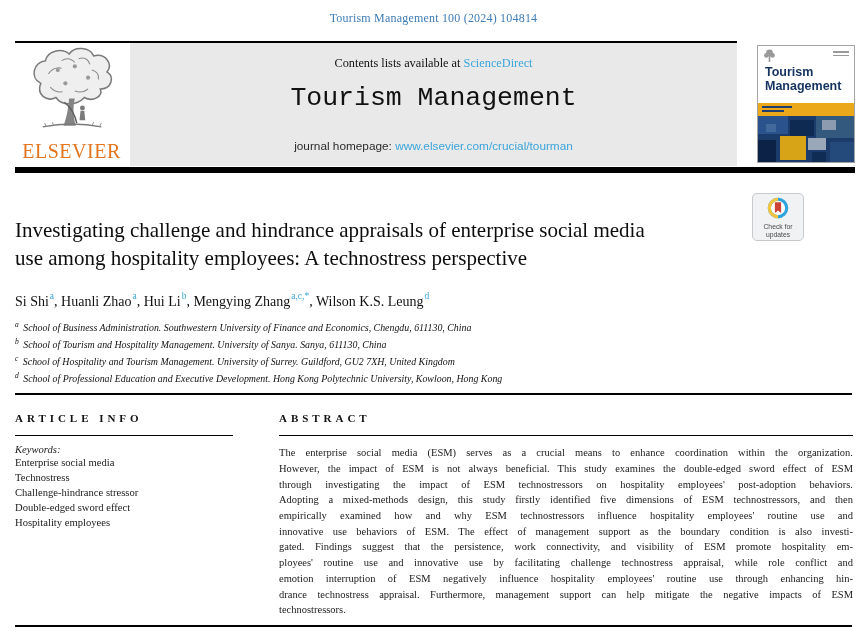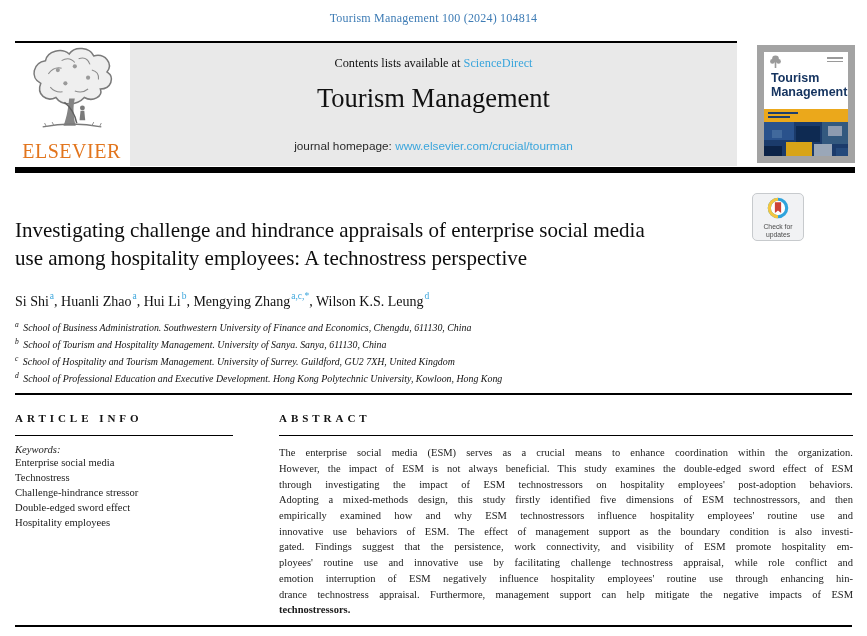--- a/index.html
+++ b/index.html
@@ -16,27 +16,27 @@
   .rule-top   { position:absolute; left:15px; top:41px;  width:722px; height:1.5px; background:#000; }
   .rule-thick { position:absolute; left:15px; top:167px; width:840px; height:6px;   background:#000; }
   .rule-mid   { position:absolute; left:15px; top:393px; width:837px; height:1.5px; background:#000; }
   .rule-bottom{ position:absolute; left:15px; top:625px; width:837px; height:1.5px; background:#000; }
   
   .pub-block { position:absolute; left:15px; top:45px; width:113px; height:121px; background:#fff; text-align:center; }
   .pub-block svg.tree { display:block; margin:0 auto; }
   .elsevier { font-size:20px; letter-spacing:.5px; color:#e2751d; margin-top:7px; }
   .banner { position:absolute; left:130px; top:43px; width:607px; height:123px; background:#e9e9e9; text-align:center; }
   .contents-line { position:absolute; top:13px; width:100%; font-size:12.3px; color:#111; }
-  .journal-title { position:absolute; top:40px; width:100%; font-size:26.5px; color:#111; }
+  .journal-title { position:absolute; top:40px; width:100%; font-size:26.5px; color:#111;font-family:Liberation Mono, monospace; }
   .homepage-line { position:absolute; bottom:13px; width:100%;
     font-family:"Liberation Sans",sans-serif; font-size:11.8px; color:#2b2b2b; }
   a.link { color:#3aa5dc; text-decoration:none; cursor:pointer; }
   
   .cover { position:absolute; left:757px; top:45px; width:98px; height:118px; background:#fff;
-    border:7px solid #a3a3a3; overflow:hidden; cursor:pointer; }
+    border:1px solid #a3a3a3; overflow:hidden; cursor:pointer; }
   .cover-mini-logo { position:absolute; top:3px; left:5px; }
   .cover-vol { position:absolute; top:5px; right:5px; width:16px; }
   .cover-vol div { height:1.5px; background:#9a9a9a; margin-bottom:2px; }
   .cover-title { position:absolute; top:20px; left:7px; font-family:"Liberation Sans",sans-serif;
     font-weight:bold; font-size:12.5px; line-height:13.5px; color:#14335f; }
   .cover-band { position:absolute; top:57px; left:0; width:100%; height:13px; background:#eba81b; }
   .cover-band i { position:absolute; left:4px; display:block; height:1.5px; width:30px; background:#1d3e6e; }
   .cover-photo { position:absolute; top:70px; left:0; width:100%; height:48px; background:#1b3b6b; }
   .cover-photo b { position:absolute; display:block; }
   
@@ -53,21 +53,21 @@
   .aff-row sup { font-size:7.5px; margin-right:2px; }
   
   .info-col { position:absolute; left:15px;  top:412px; width:218px; }
   .abs-col  { position:absolute; left:279px; top:412px; width:574px; }
   .sec-head { font-size:11px; font-weight:bold; letter-spacing:.36em; color:#111; }
   .sec-rule { margin-top:11px; height:1.2px; background:#000; width:100%; }
   .kw-label { margin-top:8px; font-style:italic; font-size:10.6px; }
   .kw-list div { font-size:10.6px; line-height:15px; }
   .abs-body { margin-top:9px; }
   .abs-line { font-size:10.5px; line-height:15.7px; text-align:justify; text-align-last:justify; }
-  .abs-line.last { text-align-last:left;font-weight:bold; }
+  .abs-line.last { text-align-last:left; }
 </style>
 </head>
 <body>
 
 <div class="page">
 
   <div class="citation">Tourism Management 100 (2024) 104814</div>
 
   <div class="rule-top"></div>
 

